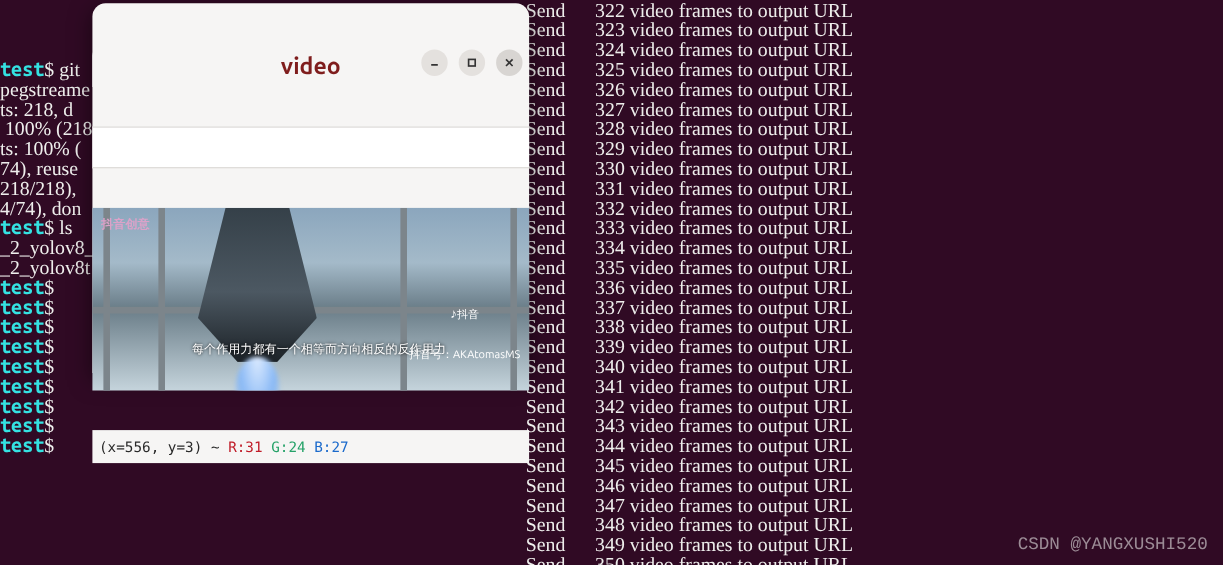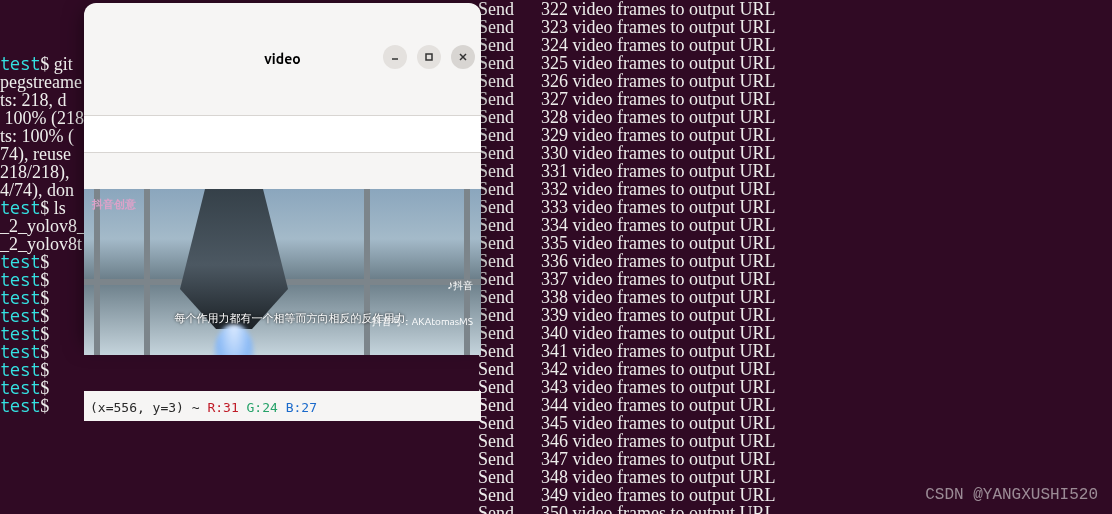--- a/index.html
+++ b/index.html
@@ -16,21 +16,21 @@
   white-space: pre;
 }
 .terminal {
   position: absolute;
   top: 0;
   left: 0;
   width: 1112px;
   height: 514px;
 }
 .line { height: 18px; }
-.teal { color: #34E2E2; font-weight: normal; text-align: center; }
+.teal { color: #34E2E2; font-weight: bold; text-align: center; }
 .white { color: #EEEEEC; font-family: Liberation Serif, serif; }
 
 
 .right-col {
   position: absolute;
   top: 0;
   left: 478px;
 }
 
 
@@ -48,22 +48,22 @@
 .titlebar {
   height: 40px;
   display: flex;
   align-items: center;
   justify-content: center;
   position: relative;
   background: #F6F5F4;
   border-radius: 12px 12px 0 0;
 }
 .title-text {
-  color: #000000;
-  font-size: 14px;
+  color: #7f1d1d;
+  font-size: 21px;
   font-weight: bold;
 }
 .win-controls {
   position: absolute;
   right: 6px;
   top: 6px;
   display: flex;
   gap: 10px;
 }
 .win-btn {
@@ -140,21 +140,21 @@
   font-size: 11px;
   color: #dba2c9;
   font-weight: bold;
 }
 .wm-br {
   position: absolute;
   bottom: 6px;
   right: 8px;
   font-size: 10px;
   color: #FFF;
-  text-align: right;
+  text-align: center;
 }
 .dy-logo { font-weight: bold; font-size: 12px; }
 .status-bar {
   height: 30px;
   background: #F6F5F4;
   font-family: monospace;
   font-size: 13px;
   padding: 8px 18px 0 6px;
   color: #2A2A2A;
 }

